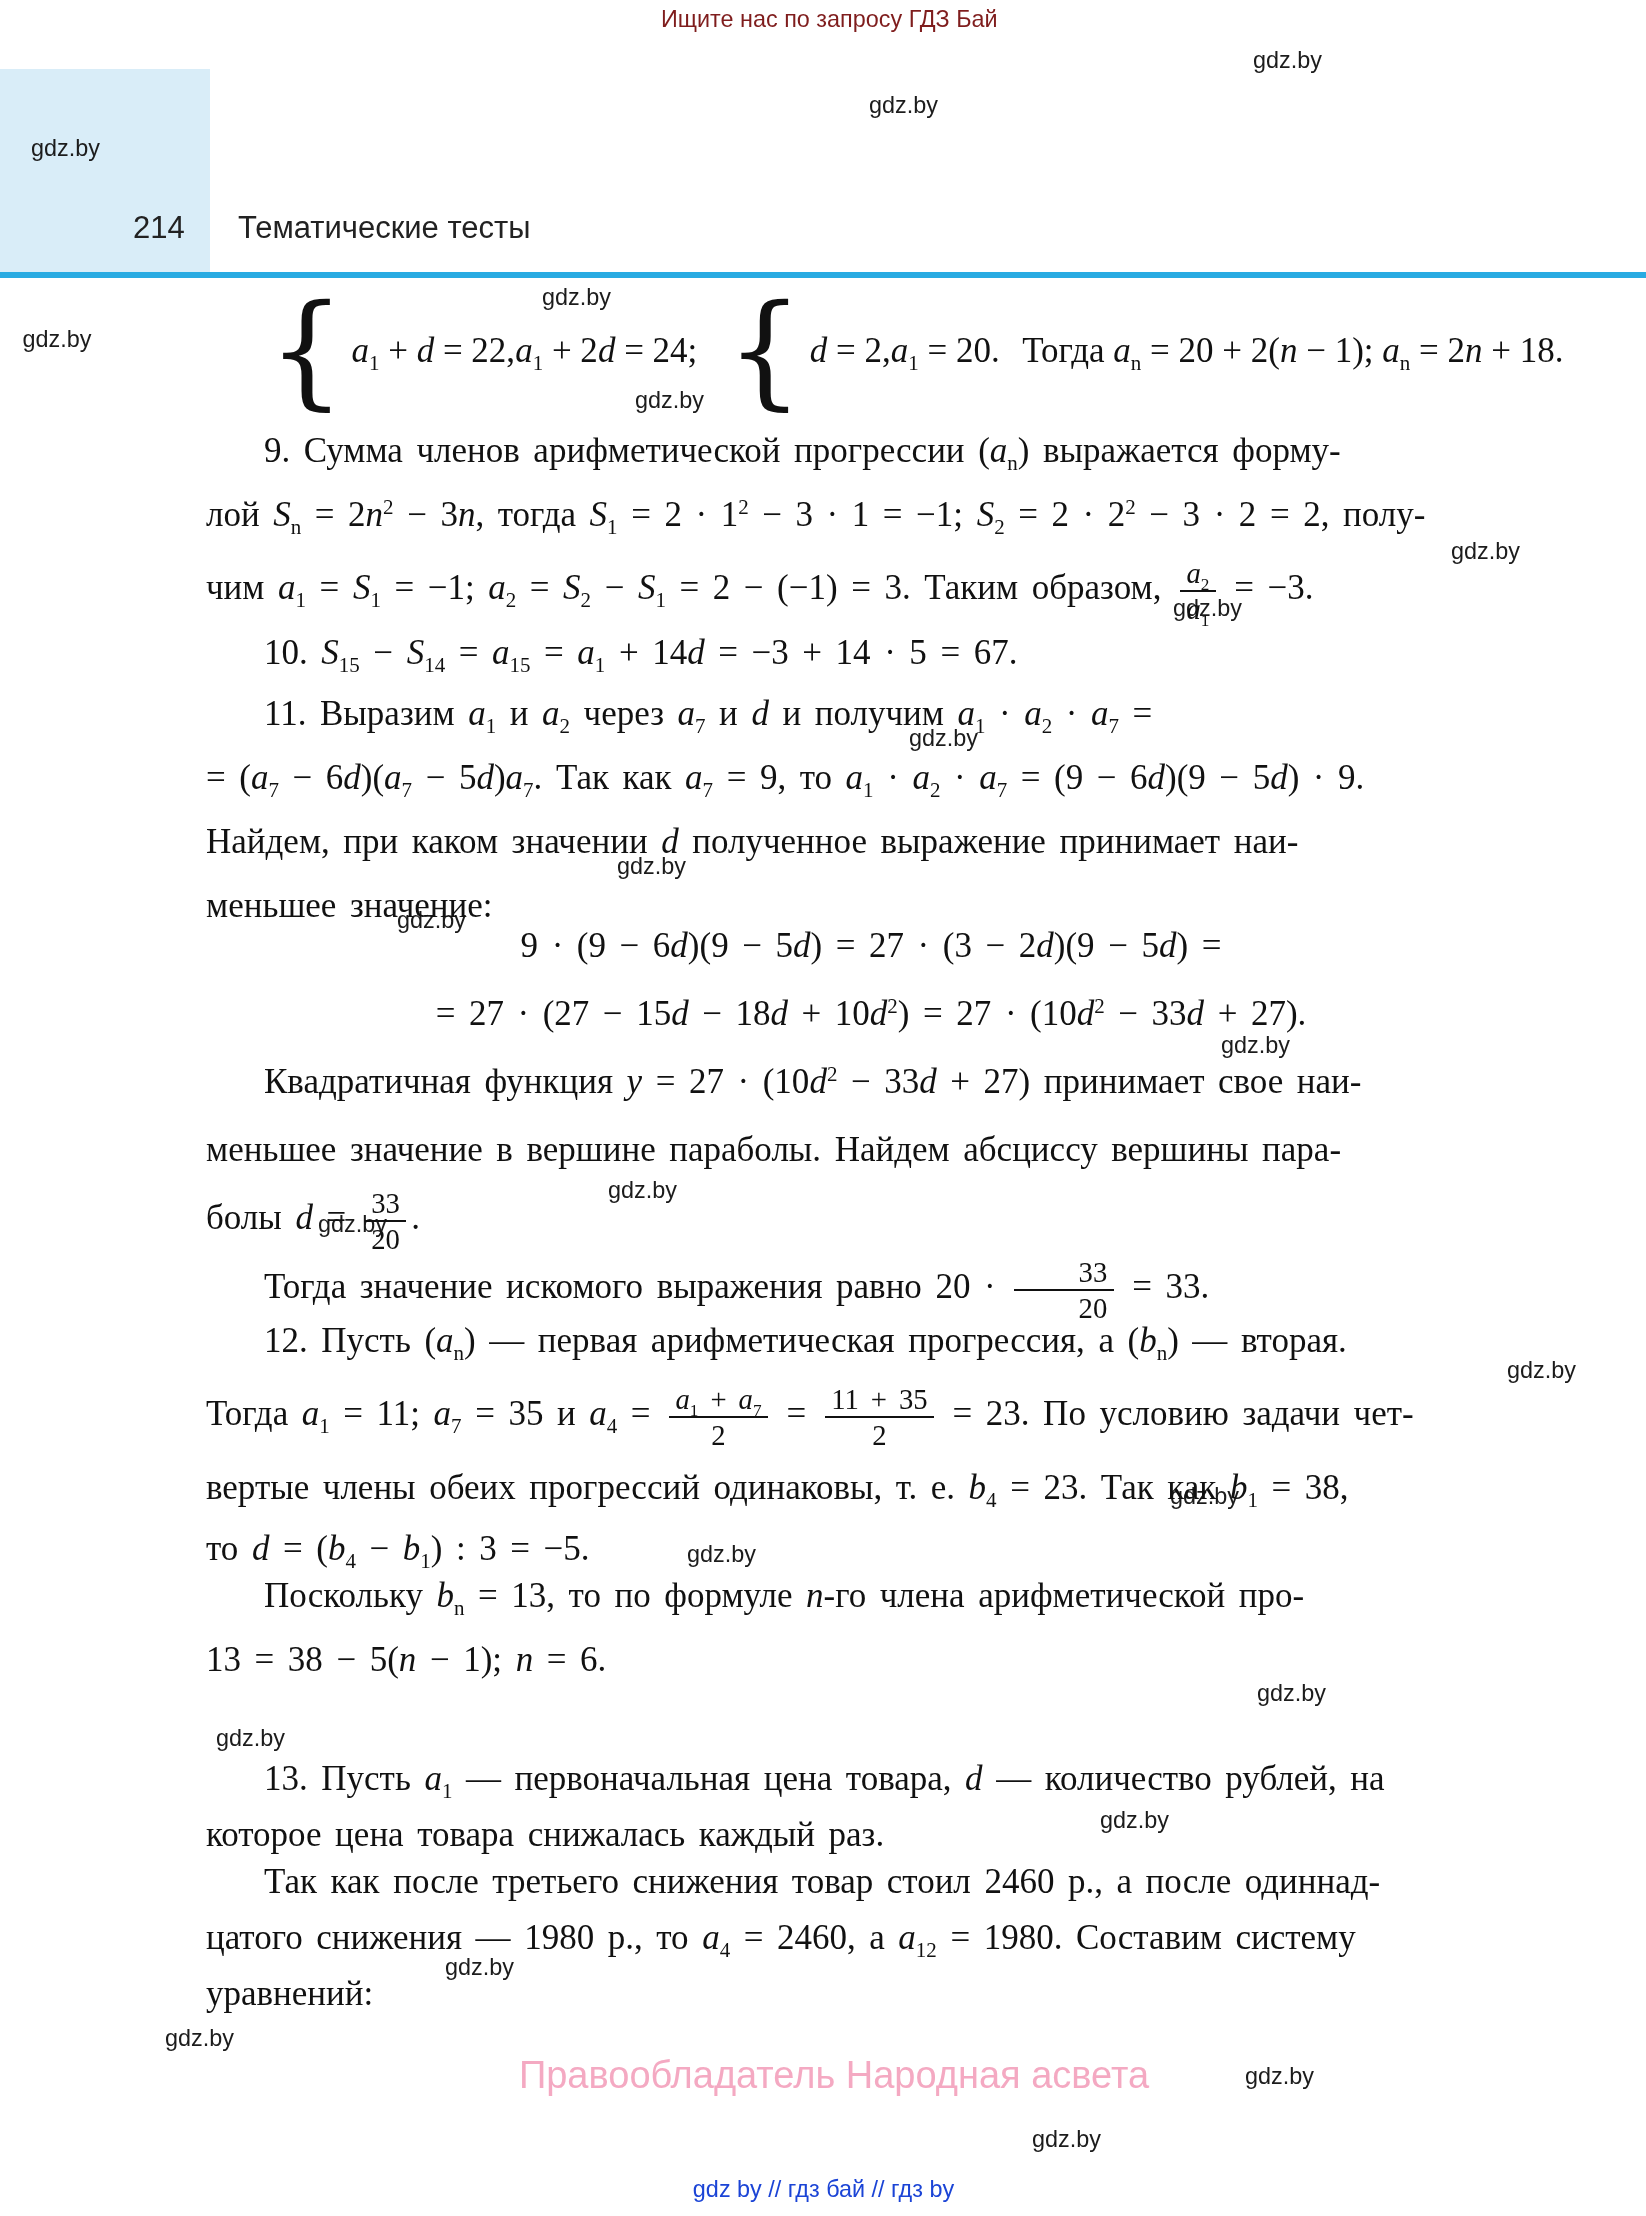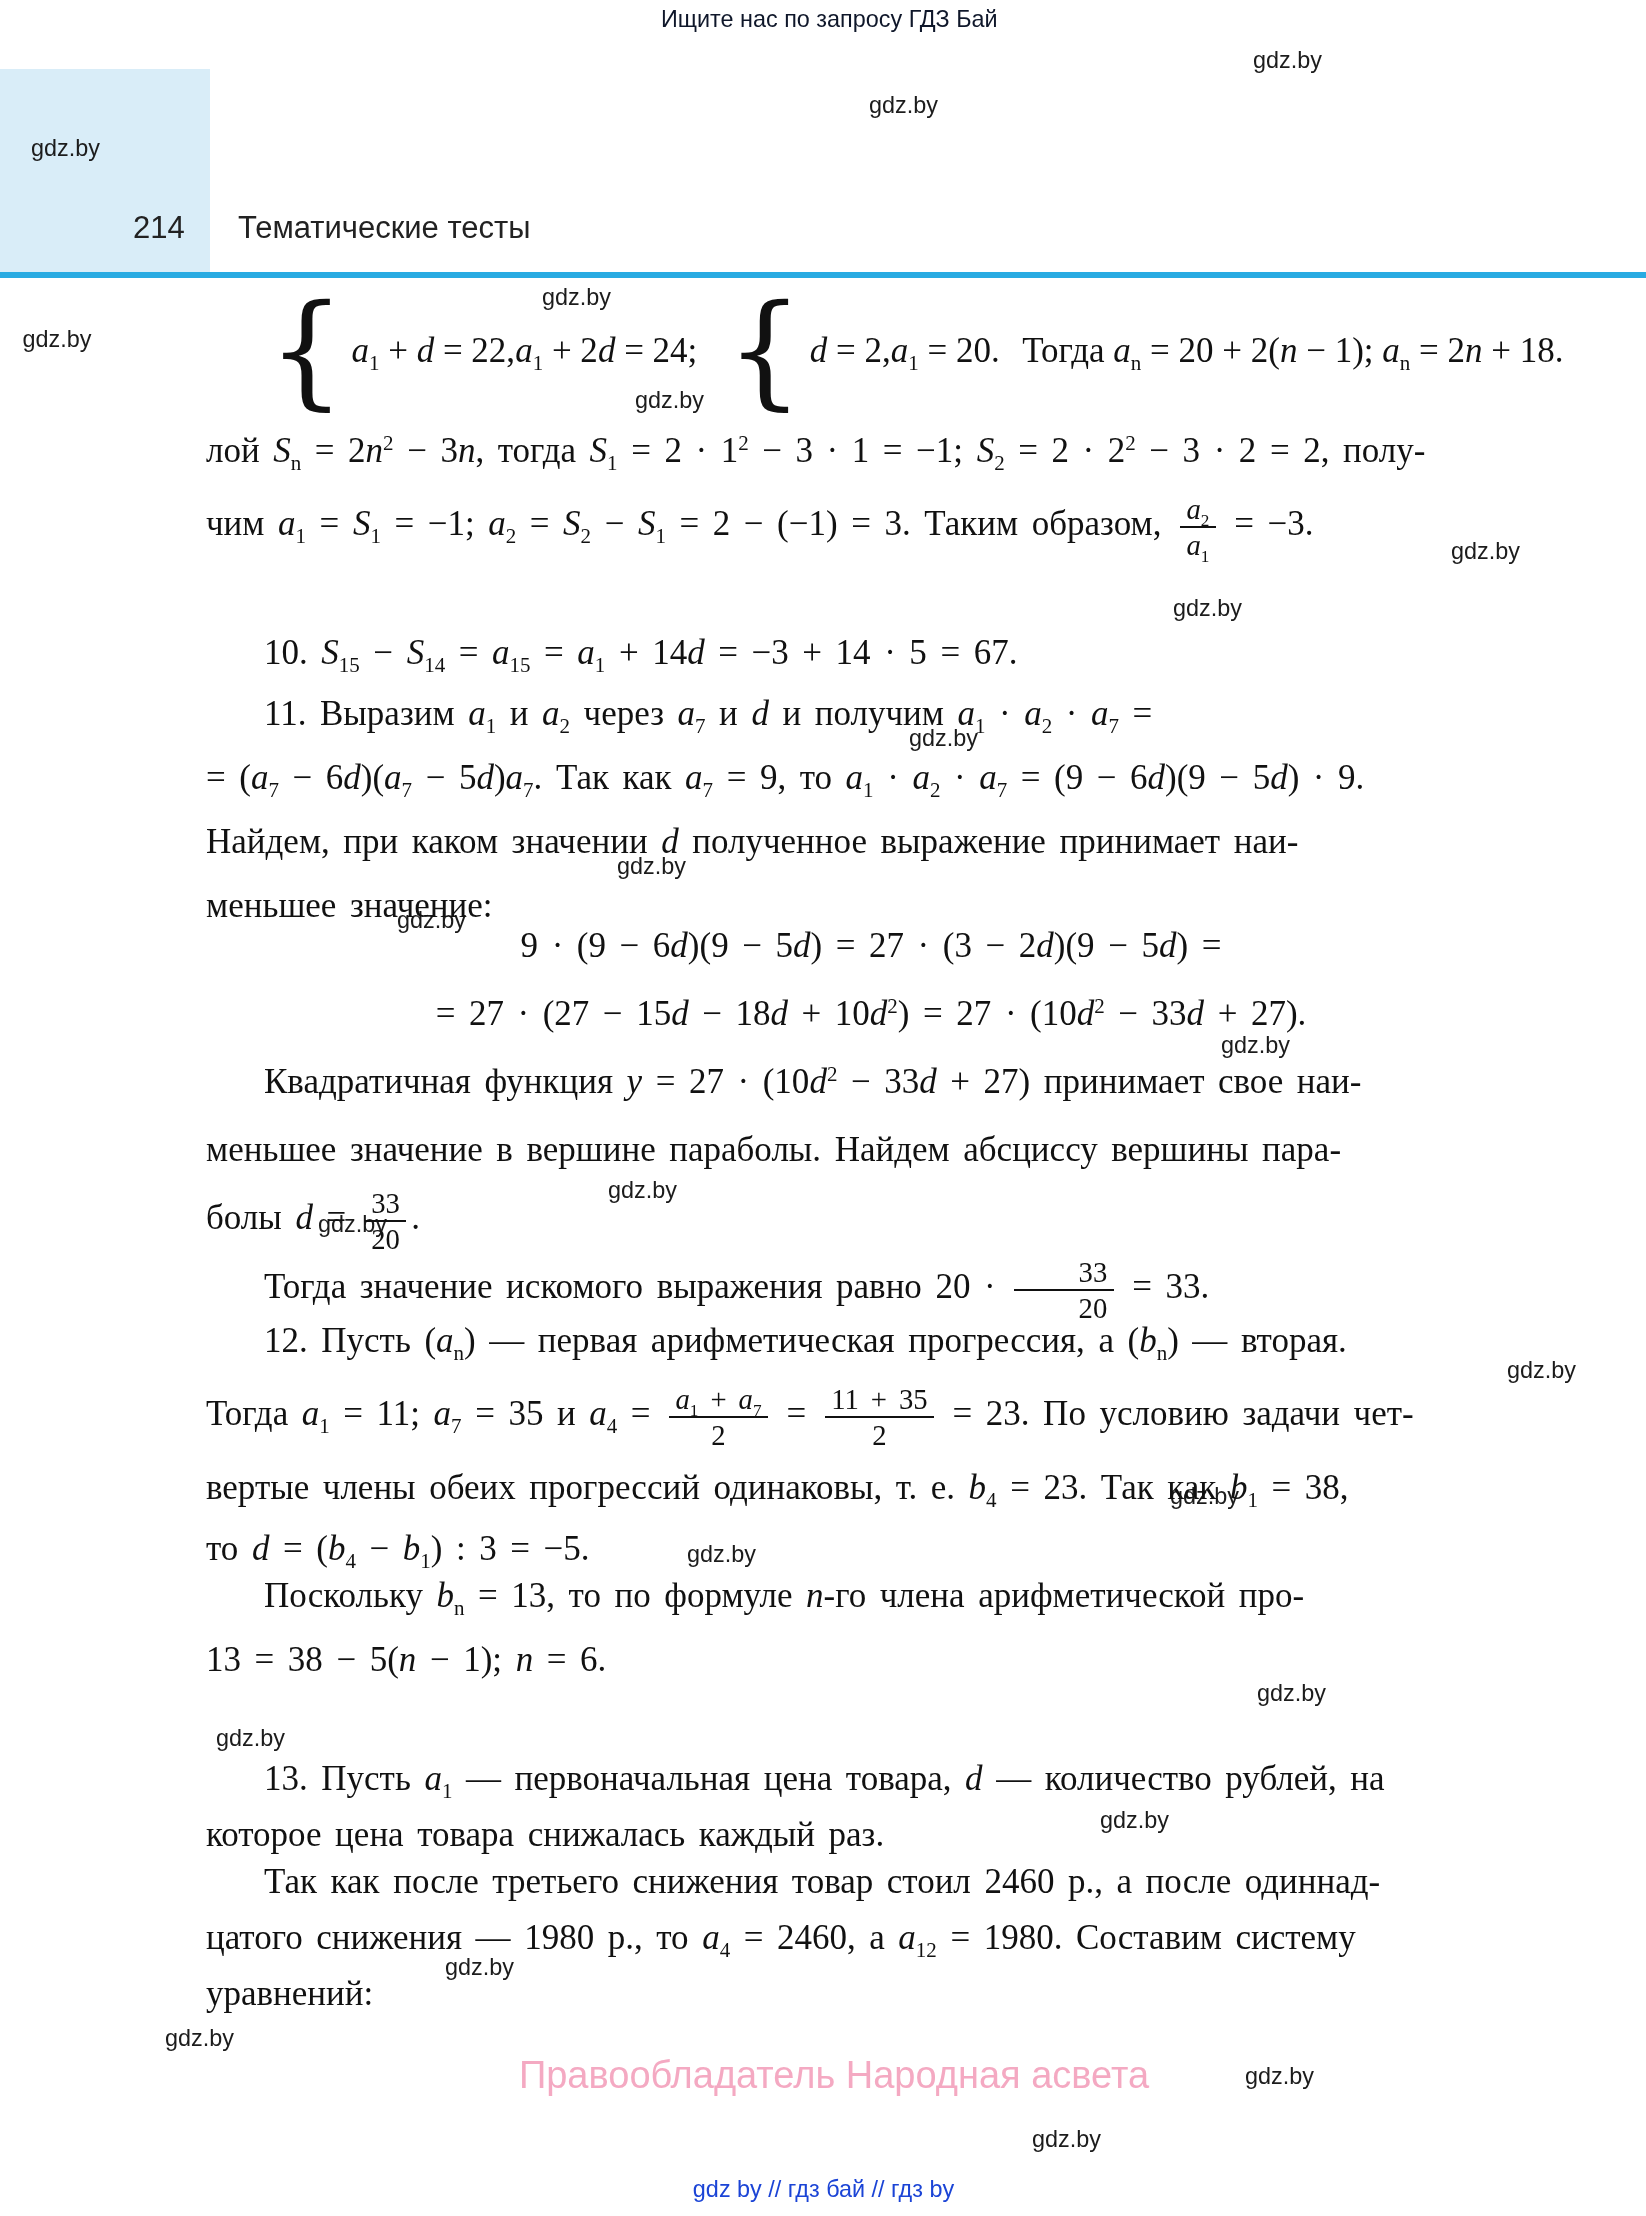--- a/index.html
+++ b/index.html
@@ -8,21 +8,21 @@
     width:1647px; height:2216px; position:relative; overflow:hidden;
     font-family:"Liberation Serif","DejaVu Serif",serif; color:#111;
   }
   
   .wm {
     position:absolute; font:23.4px "Liberation Sans",sans-serif; color:#1c1c1c;
     white-space:nowrap;
   }
   #banner {
     position:absolute; left:661px; top:6.4px;
-    font:23.4px "Liberation Sans",sans-serif; color:#0f172a; white-space:nowrap;
+    font:23.4px "Liberation Sans",sans-serif; color:#7f1d1d; white-space:nowrap;
   }
   
   #band { position:absolute; left:0; top:69px; width:210px; height:204px; background:#d9edf8; }
   #rule { position:absolute; left:0; top:272px; width:1647px; height:5.6px; background:#29abe2; }
   #pagenum { position:absolute; left:133px; top:210px; font:31px "Liberation Sans",sans-serif; color:#222; }
   #sectitle { position:absolute; left:238px; top:210px; font:31px "Liberation Sans",sans-serif; color:#222; }
 
   
   .para { position:absolute; left:206px; width:1330px; font-size:35px; word-spacing:4.8px; }
   .line { height:64px; line-height:64px; white-space:nowrap; }
@@ -107,20 +107,21 @@
   </div>
   <span class="brace sys2">{</span>
   <div class="syscol">
     <div class="sline"><i>d</i> = 2,</div>
     <div class="sline"><i>a</i><sub>1</sub> = 20.</div>
   </div>
   <span id="sysafter">Тогда <i>a</i><sub>n</sub> = 20 + 2(<i>n</i> − 1); <i>a</i><sub>n</sub> = 2<i>n</i> + 18.</span>
 </div>
 
 <div class="para" style="top:419px">
+  <div class="line ind">9. Сумма членов арифметической прогрессии (<i>a</i><sub>n</sub>) выражается форму-</div>
   <div class="line">лой <i>S</i><sub>n</sub> = 2<i>n</i><sup>2</sup> − 3<i>n</i>, тогда <i>S</i><sub>1</sub> = 2 · 1<sup>2</sup> − 3 · 1 = −1; <i>S</i><sub>2</sub> = 2 · 2<sup>2</sup> − 3 · 2 = 2, полу-</div>
   <div class="line t100">чим <i>a</i><sub>1</sub> = <i>S</i><sub>1</sub> = −1; <i>a</i><sub>2</sub> = <i>S</i><sub>2</sub> − <i>S</i><sub>1</sub> = 2 − (−1) = 3. Таким образом, <span class="frac">
         <span class="fn"><i>a</i><sub>2</sub></span>
         <span class="fd"><i>a</i><sub>1</sub></span>
       </span> = −3.</div>
 </div>
 
 <div class="para" style="top:621px">
   <div class="line ind">10. <i>S</i><sub>15</sub> − <i>S</i><sub>14</sub> = <i>a</i><sub>15</sub> = <i>a</i><sub>1</sub> + 14<i>d</i> = −3 + 14 · 5 = 67.</div>
 </div>

